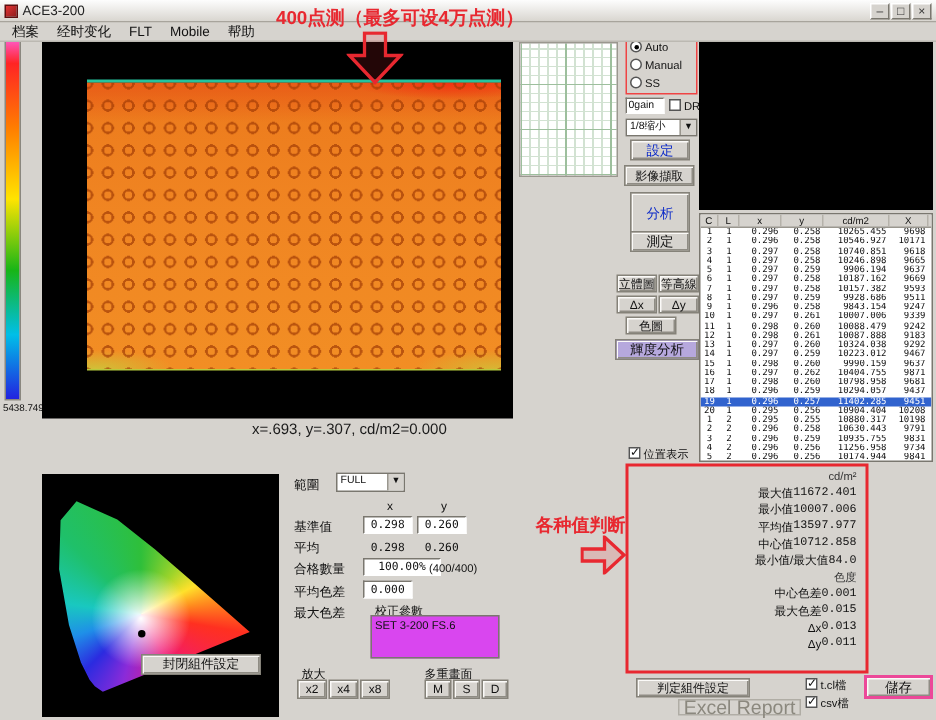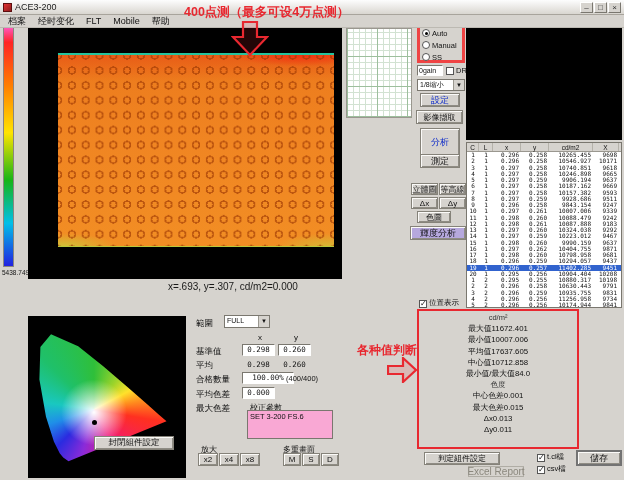--- a/index.html
+++ b/index.html
@@ -39,28 +39,28 @@
 
   
   #gridbox{position:absolute;left:346px;top:28px;width:66px;height:90px;background:#fff;border:1px solid #9a978f;
     background-image:
       repeating-linear-gradient(0deg,#9dbf9d 0 1px,transparent 1px 30px),
       repeating-linear-gradient(90deg,#9dbf9d 0 1px,transparent 1px 30px),
       repeating-linear-gradient(0deg,#d2e2d2 0 1px,transparent 1px 6px),
       repeating-linear-gradient(90deg,#d2e2d2 0 1px,transparent 1px 6px)}
 
   
-  #capture-box{position:absolute;left:417px;top:23px;width:48px;height:40px;border:3px solid #ef4444;padding:1px 2px}
+  #capture-box{position:absolute;left:417px;top:23px;width:48px;height:40px;border:1px solid #ef4444;padding:1px 2px}
   .radio-row{display:flex;align-items:center;gap:2px;height:12px}
   .radio{width:8px;height:8px;border-radius:50%;border:1px solid #555;background:#fff;position:relative;flex:none}
   .radio.checked::after{content:"";position:absolute;left:2px;top:2px;width:3px;height:3px;border-radius:50%;background:#000}
   .radio-label{font-size:7.5px}
   #gain-row{position:absolute;left:417px;top:65px;display:flex;gap:3px;align-items:center}
   #gain-field{width:26px;height:11px;font-size:7px;line-height:9px;padding-left:1px;background:#fff;border:1px solid;border-color:#7a776f #fff #fff #7a776f}
-  .cbrow{display:flex;align-items:flex-end;gap:2px}
+  .cbrow{display:flex;align-items:flex-start;gap:2px}
   .cb{width:8px;height:8px;border:1px solid #555;background:#fff;flex:none;position:relative}
   .cb.checked::after{content:"✓";position:absolute;left:0;top:-1px;font-size:8px;line-height:8px}
   .cblabel{font-size:7.5px}
   .select{position:absolute;background:#fff;border:1px solid #7a776f;display:flex}
   .sel-text{flex:1;font-size:7px;line-height:10px;padding-left:2px;overflow:hidden;white-space:nowrap}
   .dd-arrow{width:11px;background:#d6d3ce;border-left:1px solid #9a978f;font-size:6px;line-height:10px;text-align:center;flex:none}
   #scale-select{left:417px;top:79px;width:48px;height:12px}
 
   
   .btn{position:absolute;display:flex;align-items:center;justify-content:center;font-size:9px;background:#d6d3ce;border:1px solid #858279;box-shadow:inset 1px 1px 0 #fbfaf8, inset -1px -1px 0 #8f8c84;color:#111;white-space:nowrap}
@@ -86,23 +86,23 @@
   #table-body{flex:1;overflow:hidden}
   .trow{display:flex;height:6.26px;flex:none;color:#111}
   .trow.sel{background:#3163ce;color:#fff}
   .tc{font-size:6px;line-height:6.3px;font-family:"DejaVu Sans Mono",monospace;overflow:hidden}
   .tc.c0,.tc.c1{text-align:center}
   .tc.c2,.tc.c3,.tc.c4,.tc.c5{text-align:right;padding-right:2px}
 
   
   #pos-check{position:absolute;left:419px;top:298px}
   #results-box{position:absolute;left:417px;top:309px;width:162px;height:140px;border:2px solid #e82830;padding:1px 6px 0 6px;z-index:4}
-  .rrow{display:flex;justify-content:center;align-items:center;height:11.2px}
+  .rrow{display:flex;justify-content:flex-end;align-items:center;height:11.2px}
   .rlabel{font-size:7.8px;color:#111}
-  .rvalue{font-size:7.8px;font-family:Liberation Sans, sans-serif;color:#111}
+  .rvalue{font-size:7.8px;font-family:Liberation Mono, monospace;color:#111}
   .rhead .rlabel{font-size:7.5px;color:#333}
 
   
   #cie-box{position:absolute;left:28px;top:316px;width:158px;height:162px;background:#000}
   #cie-horseshoe{position:absolute;left:10px;top:8px;width:140px;height:138px;
     background:
       radial-gradient(circle at 40% 64%, rgba(255,255,255,1) 0%, rgba(255,255,255,0) 27%),
       conic-gradient(from 0deg at 40% 62%, #2fbf3a, #9fd42a 38deg, #ffe12b 62deg, #ff8c1e 80deg, #ff3020 100deg, #f01878 150deg, #8a2bd9 195deg, #2b2be0 225deg, #1f8fe8 252deg, #19c8c0 278deg, #1fc06a 315deg, #2fbf3a 360deg);
     clip-path:polygon(21.8% 99.4%,18% 96.7%,15.5% 93.6%,11.4% 85.3%,5.7% 67.2%,1% 40.2%,1.7% 16.6%,9.3% 7.4%,28.7% 16.2%,46.6% 30.6%,64.1% 45.9%,78.4% 58.6%,86.4% 65.7%,91.8% 70.5%)}
   #cie-dot{position:absolute;left:64px;top:104px;width:5px;height:5px;border-radius:50%;background:#000;z-index:2}
@@ -122,36 +122,36 @@
   #avg-label{left:196px;top:360px}
   #avg-x{left:242px;top:360px;width:33px}
   #avg-y{left:278px;top:360px;width:33px}
   #pass-label{left:196px;top:374px}
   #pass-value{left:242px;top:372px;width:52px;height:12px}
   #pass-count{left:286px;top:374px;font-size:7.5px;position:absolute}
   #avgdiff-label{left:196px;top:389px}
   #avgdiff-value{left:242px;top:387px;width:33px;height:12px}
   #maxdiff-label{left:196px;top:403px}
   #calib-label{left:250px;top:402px;font-size:8px}
-  #calib-list{position:absolute;left:247px;top:410px;width:86px;height:29px;background:#f9a8d4;border:1px solid #7a776f;font-size:7.5px;padding:1px 2px}
+  #calib-list{position:absolute;left:247px;top:410px;width:86px;height:29px;background:#d946ef;border:1px solid #7a776f;font-size:7.5px;padding:1px 2px}
   #magnify-label{left:201px;top:444px;font-size:8px}
   #mag-x2{left:198px;top:453px;width:20px;height:13px}
   #mag-x4{left:219px;top:453px;width:20px;height:13px}
   #mag-x8{left:240px;top:453px;width:20px;height:13px}
   #multi-label{left:283px;top:444px;font-size:8px}
   #mv-m{left:283px;top:453px;width:18px;height:13px}
   #mv-s{left:302px;top:453px;width:18px;height:13px}
   #mv-d{left:321px;top:453px;width:18px;height:13px}
 
   
   #btn-judge{left:424px;top:452px;width:76px;height:13px;font-size:8px}
-  #btn-excel{left:468px;top:466px;width:56px;height:11px;font-size:10px;color:#8b887e;box-shadow:none;border-color:#b0ada5}
+  #btn-excel{left:452px;top:466px;width:82px;height:11px;font-size:13px;color:#8b887e;box-shadow:none;border-color:#b0ada5}
   #chk-tcl{position:absolute;left:537px;top:452px}
   #chk-csv{position:absolute;left:537px;top:464px}
-  #btn-save{left:576px;top:450px;width:46px;height:16px;border:2px solid #737373;font-size:9px}
+  #btn-save{left:576px;top:450px;width:46px;height:16px;border:2px solid #ec4899;font-size:9px}
 
   
   #anno-points{position:absolute;left:184px;top:4px;font-size:12.5px;font-weight:bold;color:#e82830;z-index:60;white-space:nowrap}
   #arrow-down{position:absolute;left:231px;top:21px;z-index:60}
   #anno-values{position:absolute;left:357px;top:342px;font-size:12px;font-weight:bold;color:#e82830;z-index:60;white-space:nowrap}
   #arrow-right{position:absolute;left:387px;top:357px;z-index:60}
 </style>
 </head>
 <body>
 
@@ -452,21 +452,21 @@
         <div class="rrow">
           <span class="rlabel">最大值</span>
           <span class="rvalue">11672.401</span>
         </div>
         <div class="rrow">
           <span class="rlabel">最小值</span>
           <span class="rvalue">10007.006</span>
         </div>
         <div class="rrow">
           <span class="rlabel">平均值</span>
-          <span class="rvalue">17637.605</span>
+          <span class="rvalue">13597.977</span>
         </div>
         <div class="rrow">
           <span class="rlabel">中心值</span>
           <span class="rvalue">10712.858</span>
         </div>
         <div class="rrow">
           <span class="rlabel">最小值/最大值</span>
           <span class="rvalue">84.0</span>
         </div>
         <div class="rrow rhead">

